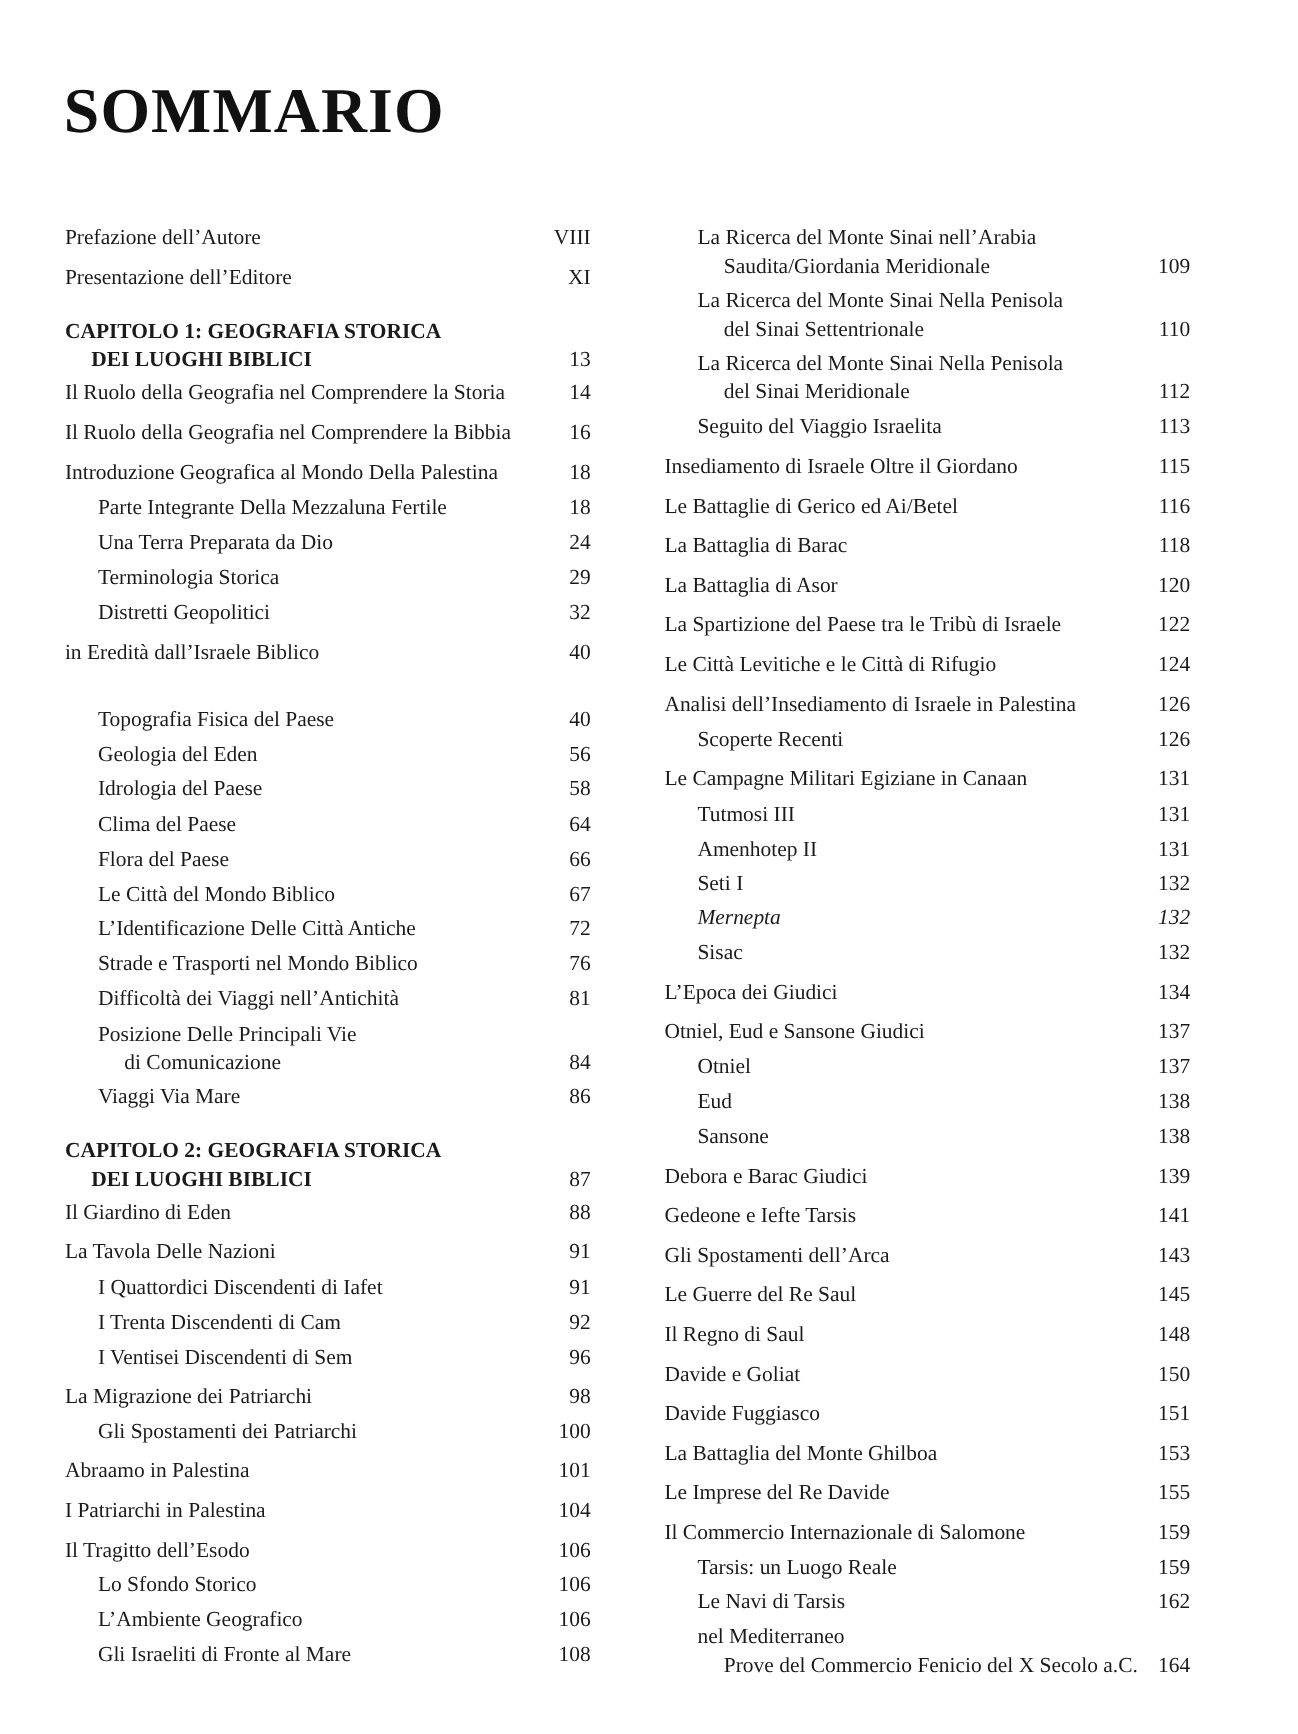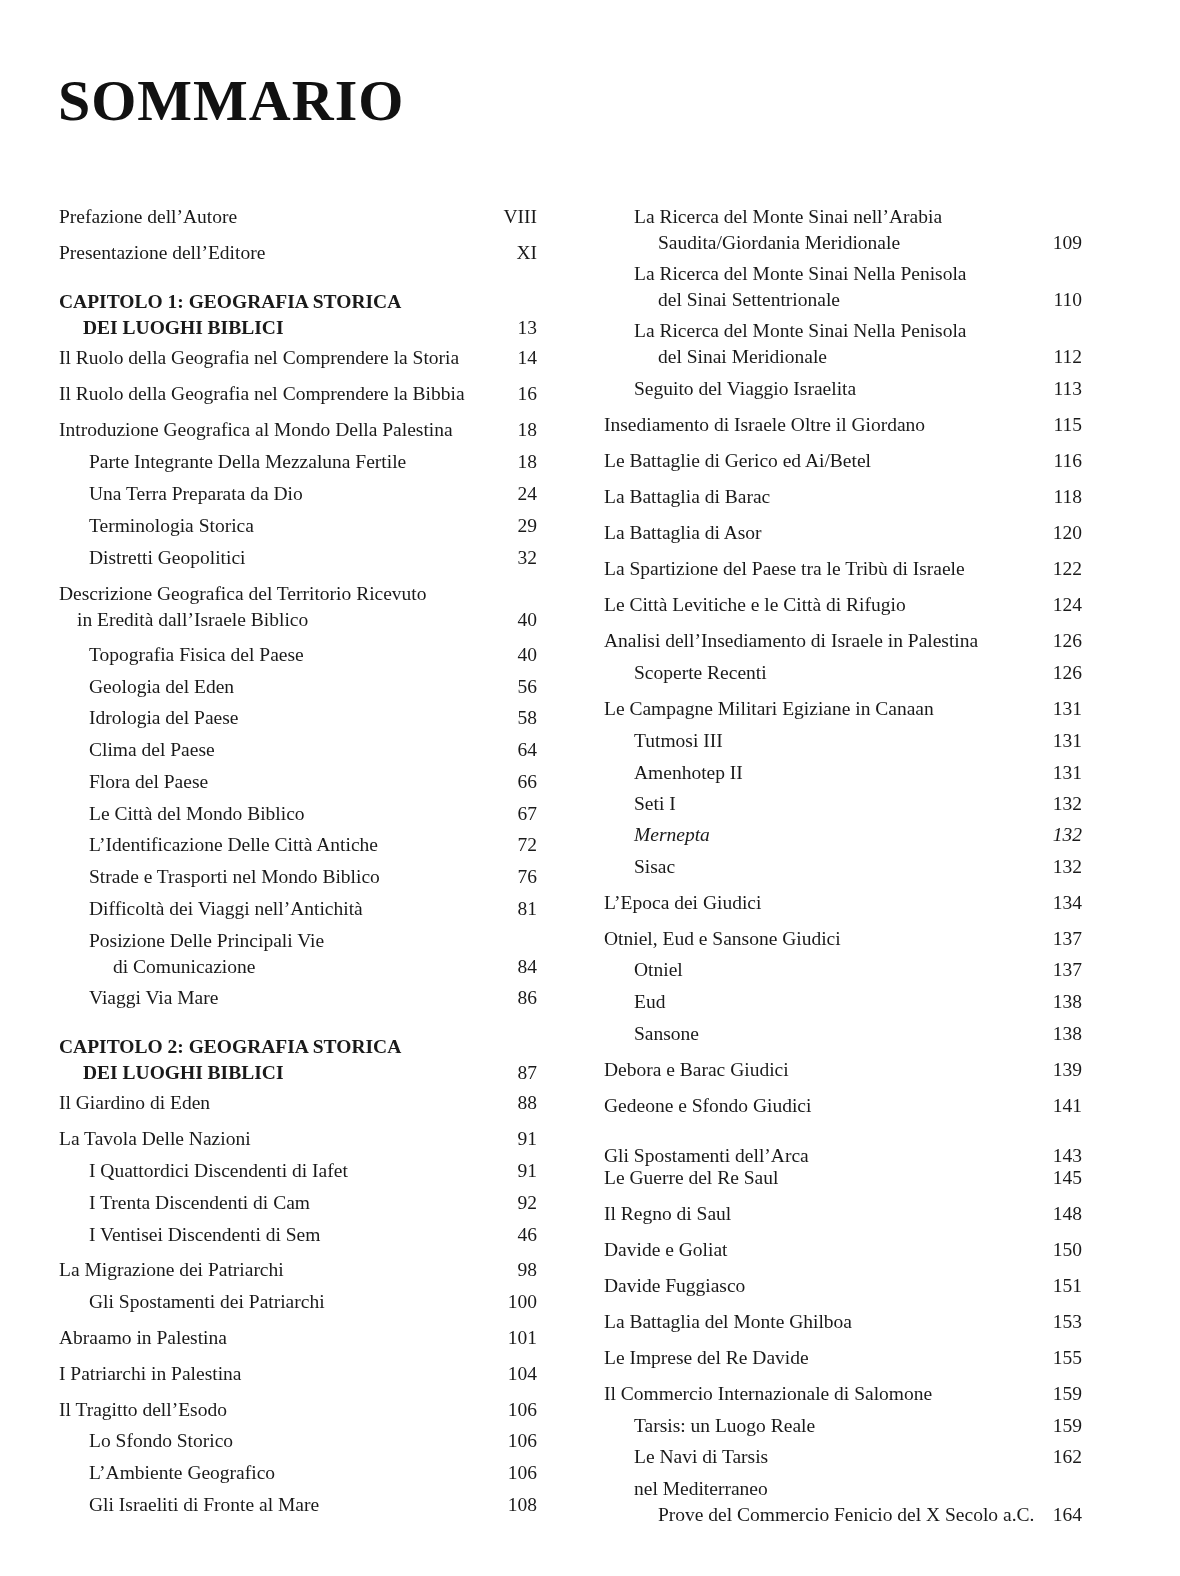--- a/index.html
+++ b/index.html
@@ -63,21 +63,20 @@
     </div>
     <div class="entry lvl1" style="top: 513px;">
       <span class="line">Terminologia Storica</span>
       <span class="page">29</span>
     </div>
     <div class="entry lvl1" style="top: 545px;">
       <span class="line">Distretti Geopolitici</span>
       <span class="page">32</span>
     </div>
     <div class="entry lvl0 wrap small-indent" style="top: 581px;">
-      <span class="line">Descrizione Geografica del Territorio Ricevuto</span>
       <span class="line">in Eredità dall’Israele Biblico</span>
       <span class="page">40</span>
     </div>
     <div class="entry lvl1" style="top: 642px;">
       <span class="line">Topografia Fisica del Paese</span>
       <span class="page">40</span>
     </div>
     <div class="entry lvl1" style="top: 674px;">
       <span class="line">Geologia del Eden</span>
       <span class="page">56</span>
@@ -135,21 +134,21 @@
     <div class="entry lvl1" style="top: 1158px;">
       <span class="line">I Quattordici Discendenti di Iafet</span>
       <span class="page">91</span>
     </div>
     <div class="entry lvl1" style="top: 1190px;">
       <span class="line">I Trenta Discendenti di Cam</span>
       <span class="page">92</span>
     </div>
     <div class="entry lvl1" style="top: 1222px;">
       <span class="line">I Ventisei Discendenti di Sem</span>
-      <span class="page">46</span>
+      <span class="page">96</span>
     </div>
     <div class="entry lvl0" style="top: 1257px;">
       <span class="line">La Migrazione dei Patriarchi</span>
       <span class="page">98</span>
     </div>
     <div class="entry lvl1" style="top: 1289px;">
       <span class="line">Gli Spostamenti dei Patriarchi</span>
       <span class="page">100</span>
     </div>
     <div class="entry lvl0" style="top: 1325px;">
@@ -271,24 +270,24 @@
     </div>
     <div class="entry lvl1" style="top: 1021px;">
       <span class="line">Sansone</span>
       <span class="page">138</span>
     </div>
     <div class="entry lvl0" style="top: 1057px;">
       <span class="line">Debora e Barac Giudici</span>
       <span class="page">139</span>
     </div>
     <div class="entry lvl0" style="top: 1093px;">
-      <span class="line">Gedeone e Sfondo Giudici</span>
+      <span class="line">Gedeone e Iefte Tarsis</span>
       <span class="page">141</span>
     </div>
-    <div class="entry lvl0" style="top: 1129px; margin-top: 14px;">
+    <div class="entry lvl0" style="top: 1129px;">
       <span class="line">Gli Spostamenti dell’Arca</span>
       <span class="page">143</span>
     </div>
     <div class="entry lvl0" style="top: 1165px;">
       <span class="line">Le Guerre del Re Saul</span>
       <span class="page">145</span>
     </div>
     <div class="entry lvl0" style="top: 1201px;">
       <span class="line">Il Regno di Saul</span>
       <span class="page">148</span>

